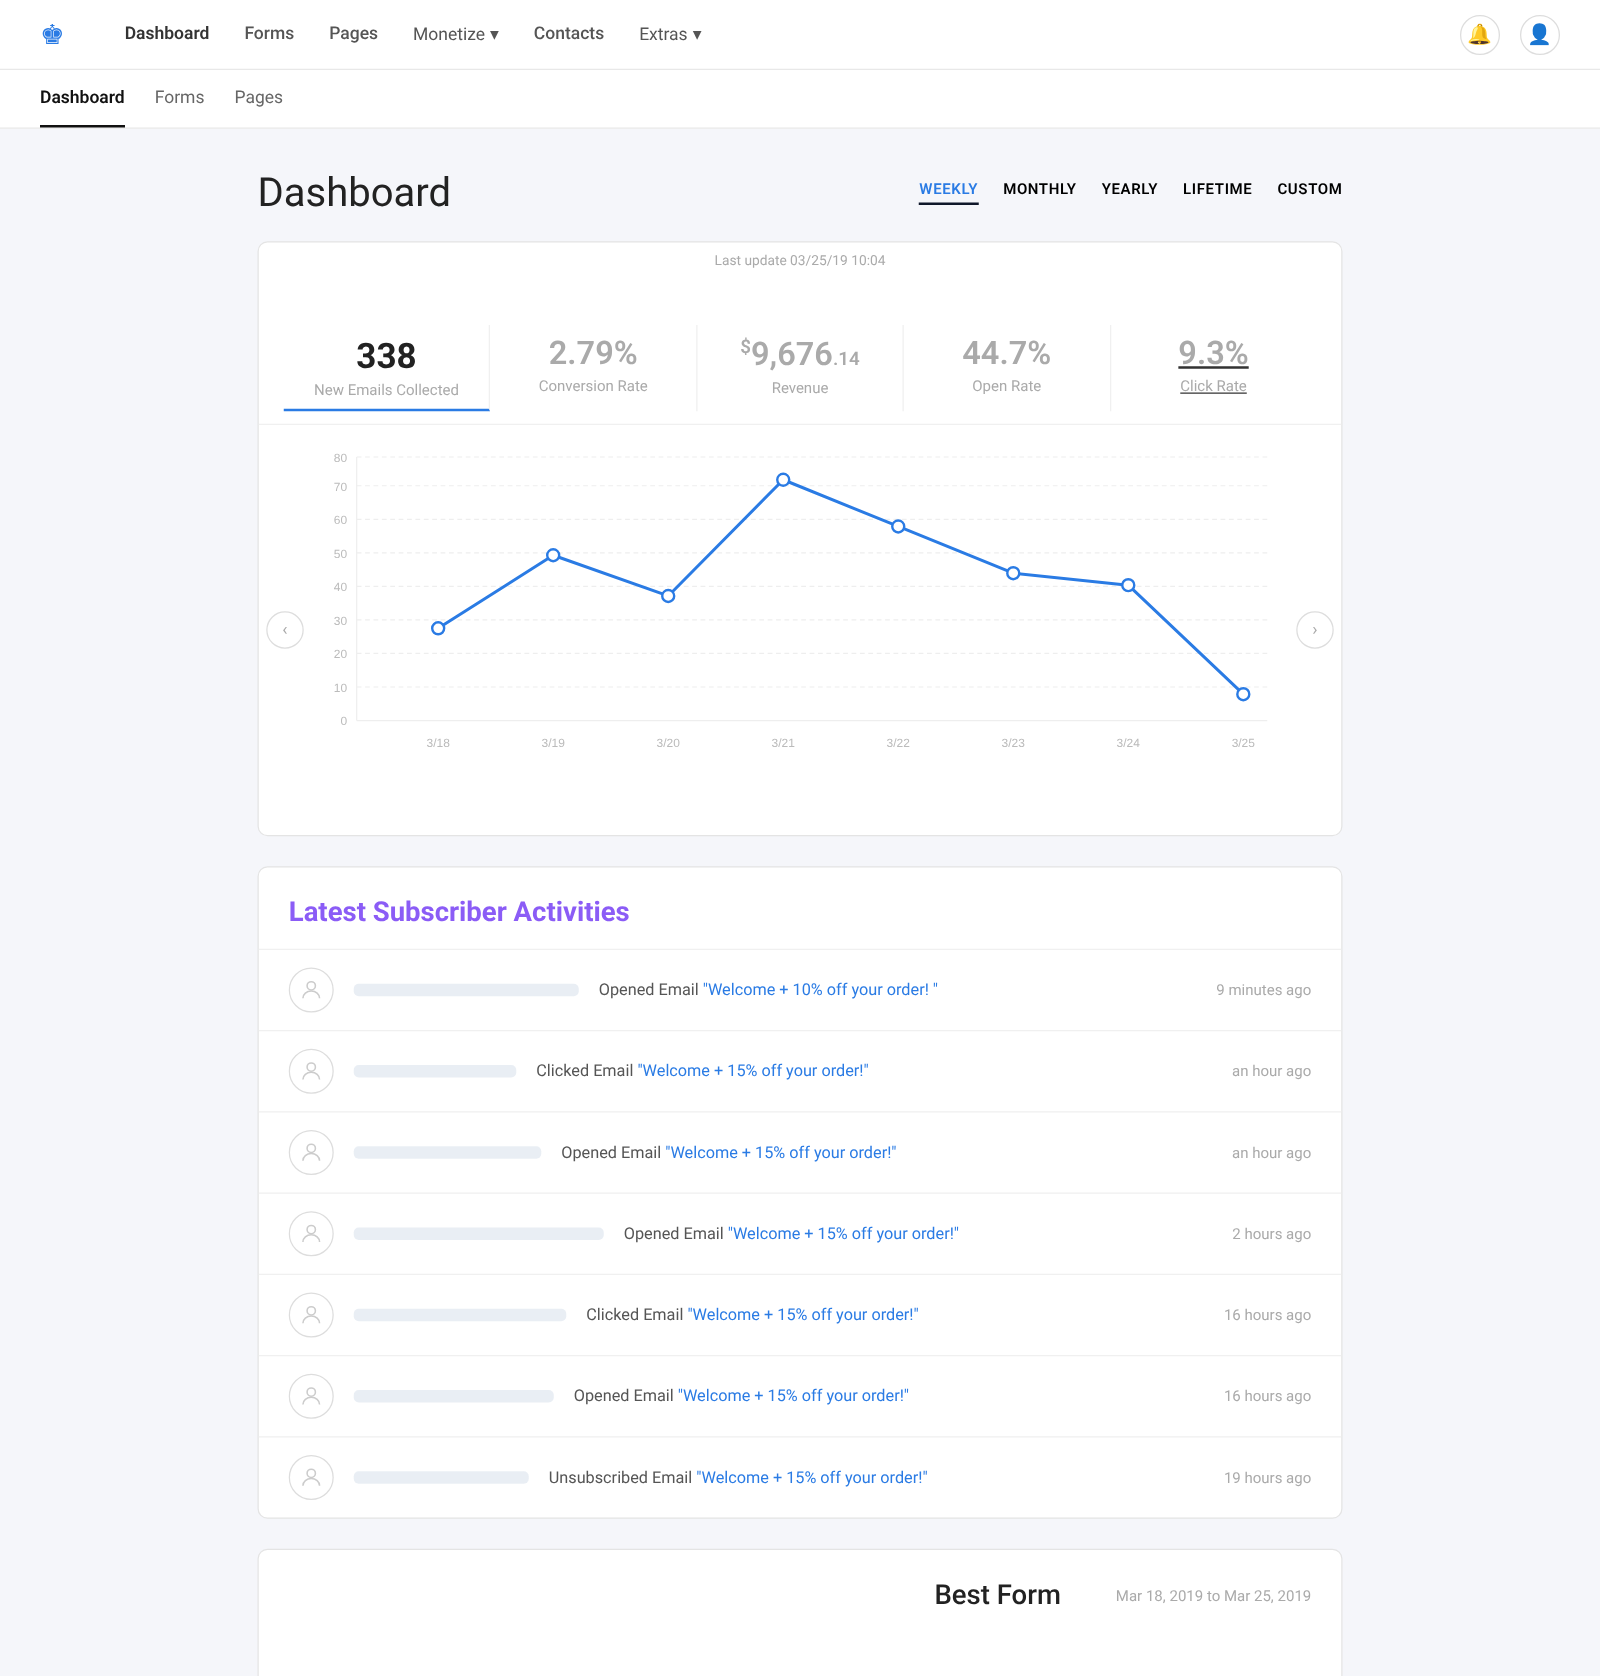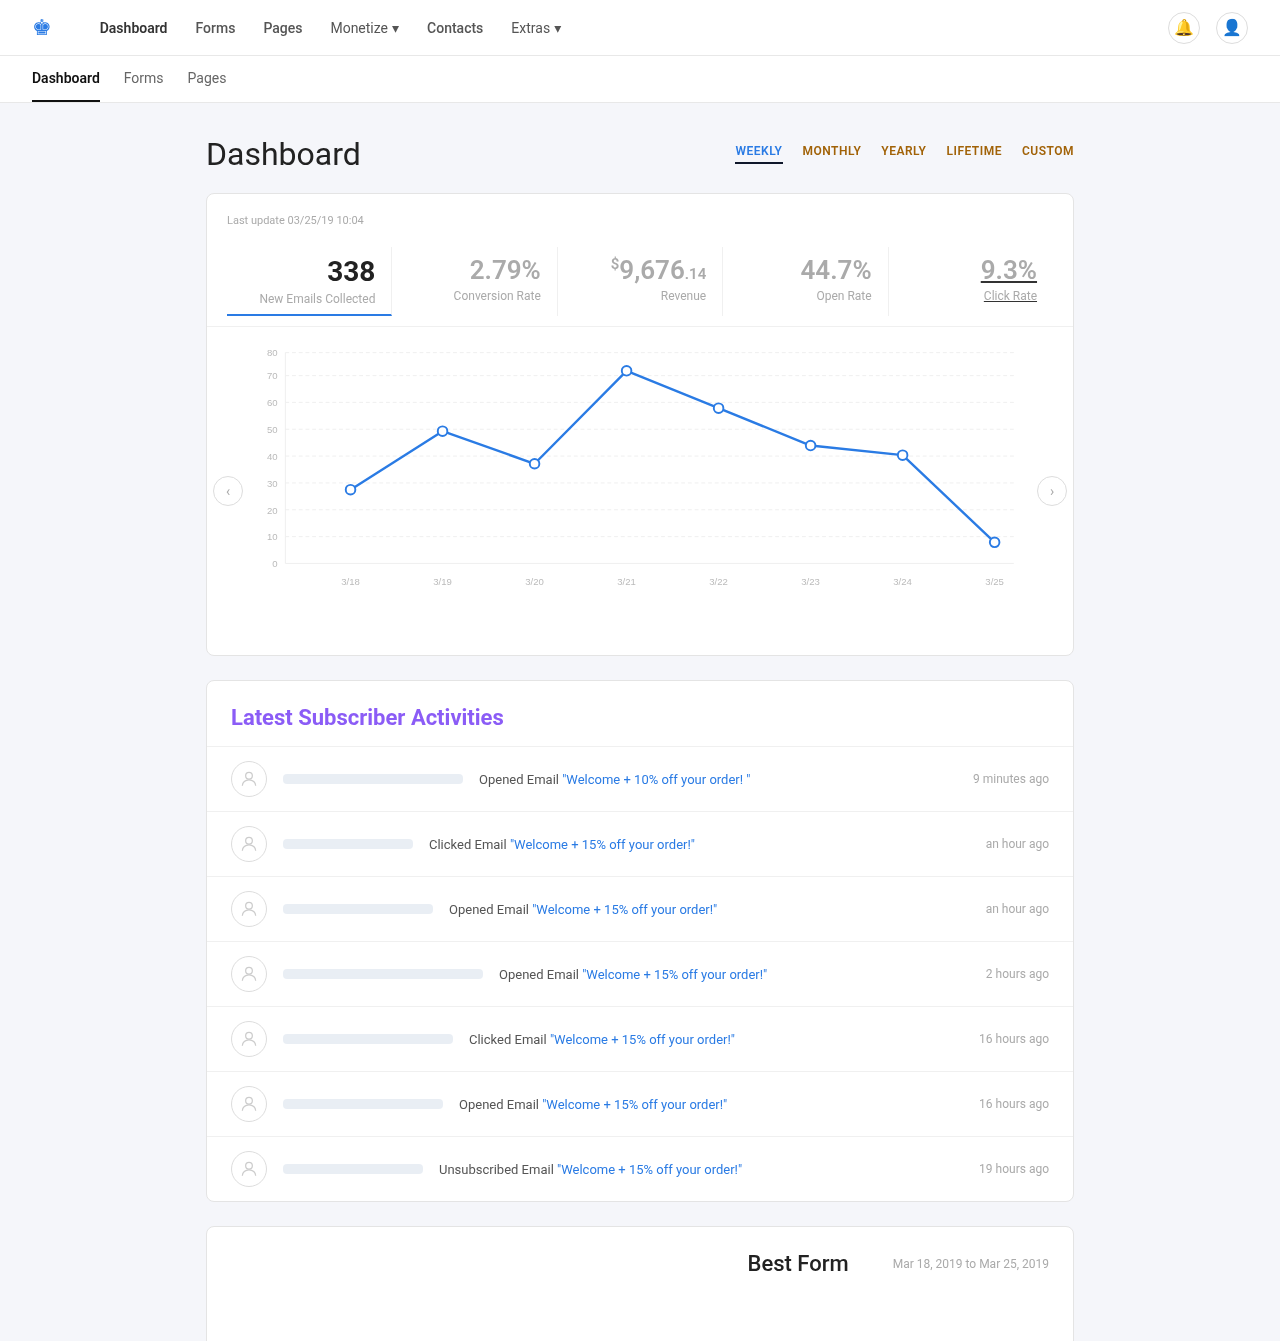--- a/index.html
+++ b/index.html
@@ -19,30 +19,30 @@
     .subtabs { background: #fff; padding: 0 32px; border-bottom: 1px solid #e8e8e8; display: flex; gap: 24px; }
     .subtabs .tab { padding: 14px 0; font-size: 14px; color: #666; cursor: pointer; border-bottom: 2px solid transparent; }
     .subtabs .tab.active { color: #111; border-bottom: 2px solid #111; font-weight: 600; }
 
     
     .page { max-width: 900px; margin: 0 auto; padding: 32px 16px; }
 
     .page-header { display: flex; align-items: center; justify-content: space-between; margin-bottom: 20px; }
     .page-title { font-size: 32px; font-weight: 400; color: #222; }
     .period-tabs { display: flex; gap: 20px; }
-    .period-tab { font-size: 12px; font-weight: 600; color: #a16207; cursor: pointer; letter-spacing: 0.5px; padding-bottom: 4px; }
+    .period-tab { font-size: 12px; font-weight: 600; color: #000000; cursor: pointer; letter-spacing: 0.5px; padding-bottom: 4px; }
     .period-tab.active { color: #2a7be4; border-bottom: 2px solid #0f172a; }
 
     
     .card { background: #fff; border-radius: 8px; border: 1px solid #e4e4e4; margin-bottom: 24px; }
 
-    .last-update { text-align: left; font-size: 11px; color: #aaa; padding: 8px 20px 0; margin-top: 12px; }
+    .last-update { text-align: center; font-size: 11px; color: #aaa; padding: 8px 20px 0; }
 
     .stats-row { display: flex; border-bottom: 1px solid #f0f0f0; padding: 20px 20px 10px; }
-    .stat-item { flex: 1; text-align: right; padding: 8px 16px; border-right: 1px solid #f0f0f0; }
+    .stat-item { flex: 1; text-align: center; padding: 8px 16px; border-right: 1px solid #f0f0f0; margin-top: 25px; }
     .stat-item:last-child { border-right: none; text-decoration: underline; }
     .stat-item.active-stat { border-bottom: 2px solid #2a7be4; }
     .stat-value { font-size: 28px; font-weight: 700; color: #222; }
     .stat-value.gray { color: #aaa; font-weight: 600; font-size: 26px; }
     .stat-label { font-size: 12px; color: #aaa; margin-top: 4px; }
 
     
     .chart-area { position: relative; padding: 16px 40px 40px; }
     .chart-nav { position: absolute; top: 50%; transform: translateY(-50%); width: 30px; height: 30px; border-radius: 50%; border: 1px solid #ddd; background: #fff; display: flex; align-items: center; justify-content: center; cursor: pointer; color: #aaa; font-size: 14px; }
     .chart-nav.left { left: 6px; }

